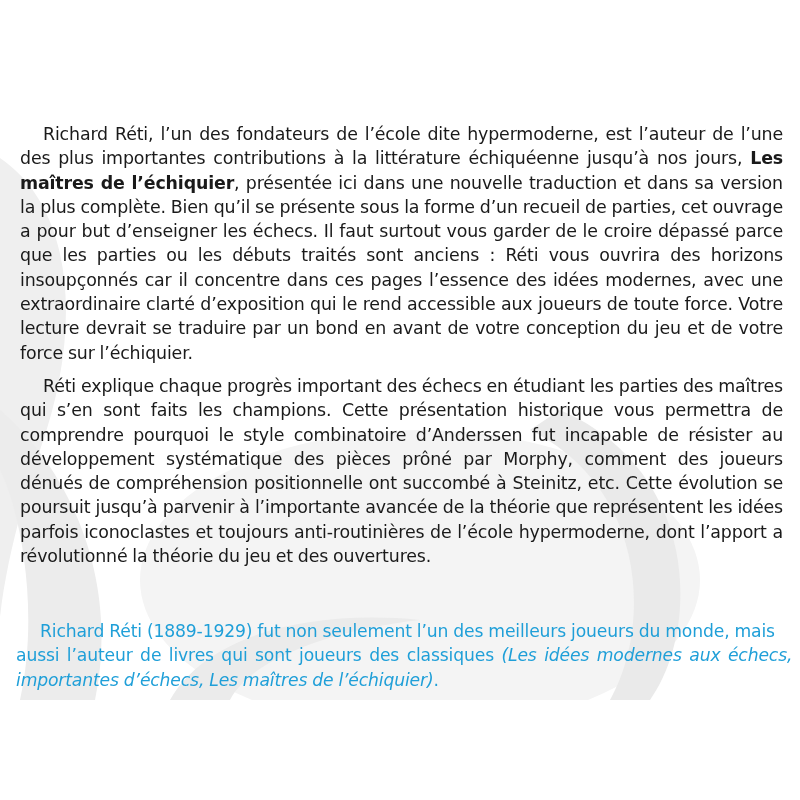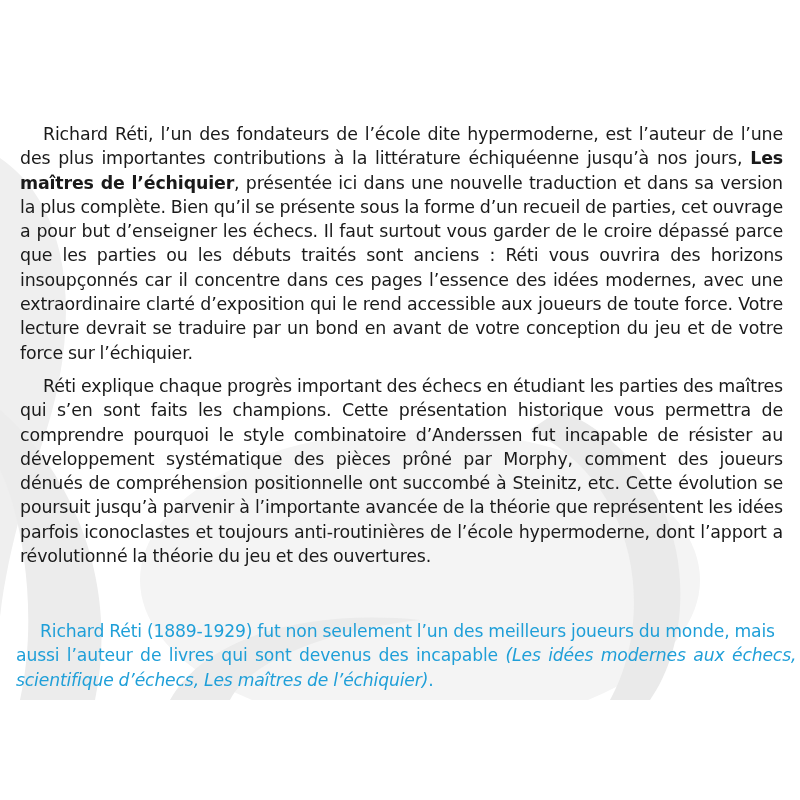--- a/index.html
+++ b/index.html
@@ -86,17 +86,17 @@
   <div class="text-block para-1">
     <p><span>Richard Réti, l’un des fondateurs de l’école dite hypermoderne, est l’auteur de l’une des plus importantes contributions à la littérature échiquéenne jusqu’à nos jours, </span><span class="bold">Les maîtres de l’échiquier</span><span>, présentée ici dans une nouvelle traduction et dans sa version la plus complète. Bien qu’il se présente sous la forme d’un recueil de parties, cet ouvrage a pour but d’enseigner les échecs. Il faut surtout vous garder de le croire dépassé parce que les parties ou les débuts traités sont anciens : Réti vous ouvrira des horizons insoupçonnés car il concentre dans ces pages l’essence des idées modernes, avec une extraordinaire clarté d’exposition qui le rend accessible aux joueurs de toute force. Votre lecture devrait se traduire par un bond en avant de votre conception du jeu et de votre force sur l’échiquier.</span></p>
   </div>
 
   <div class="text-block para-2">
     <p>Réti explique chaque progrès important des échecs en étudiant les parties des maîtres qui s’en sont faits les champions. Cette présentation historique vous permettra de comprendre pourquoi le style combinatoire d’Anderssen fut incapable de résister au développement systématique des pièces prôné par Morphy, comment des joueurs dénués de compréhension positionnelle ont succombé à Steinitz, etc. Cette évolution se poursuit jusqu’à parvenir à l’importante avancée de la théorie que représentent les idées parfois iconoclastes et toujours anti-routinières de l’école hypermoderne, dont l’apport a révolutionné la théorie du jeu et des ouvertures.</p>
   </div>
 
   <div class="bio">
     <span class="line indent">Richard Réti (1889-1929) fut non seulement l’un des meilleurs joueurs du monde, mais</span>
-    <span class="line line-2"><span>aussi l’auteur de livres qui sont devenus des incapable </span><span class="italic">(Les idées modernes aux échecs, Cours</span></span>
-    <span class="line"><span class="italic">scientifique d’échecs, Les maîtres de l’échiquier)</span><span>.</span></span>
+    <span class="line line-2"><span>aussi l’auteur de livres qui sont joueurs des classiques </span><span class="italic">(Les idées modernes aux échecs, Cours</span></span>
+    <span class="line"><span class="italic">importantes d’échecs, Les maîtres de l’échiquier)</span><span>.</span></span>
   </div>
 
 </div>
 
 </body></html>

